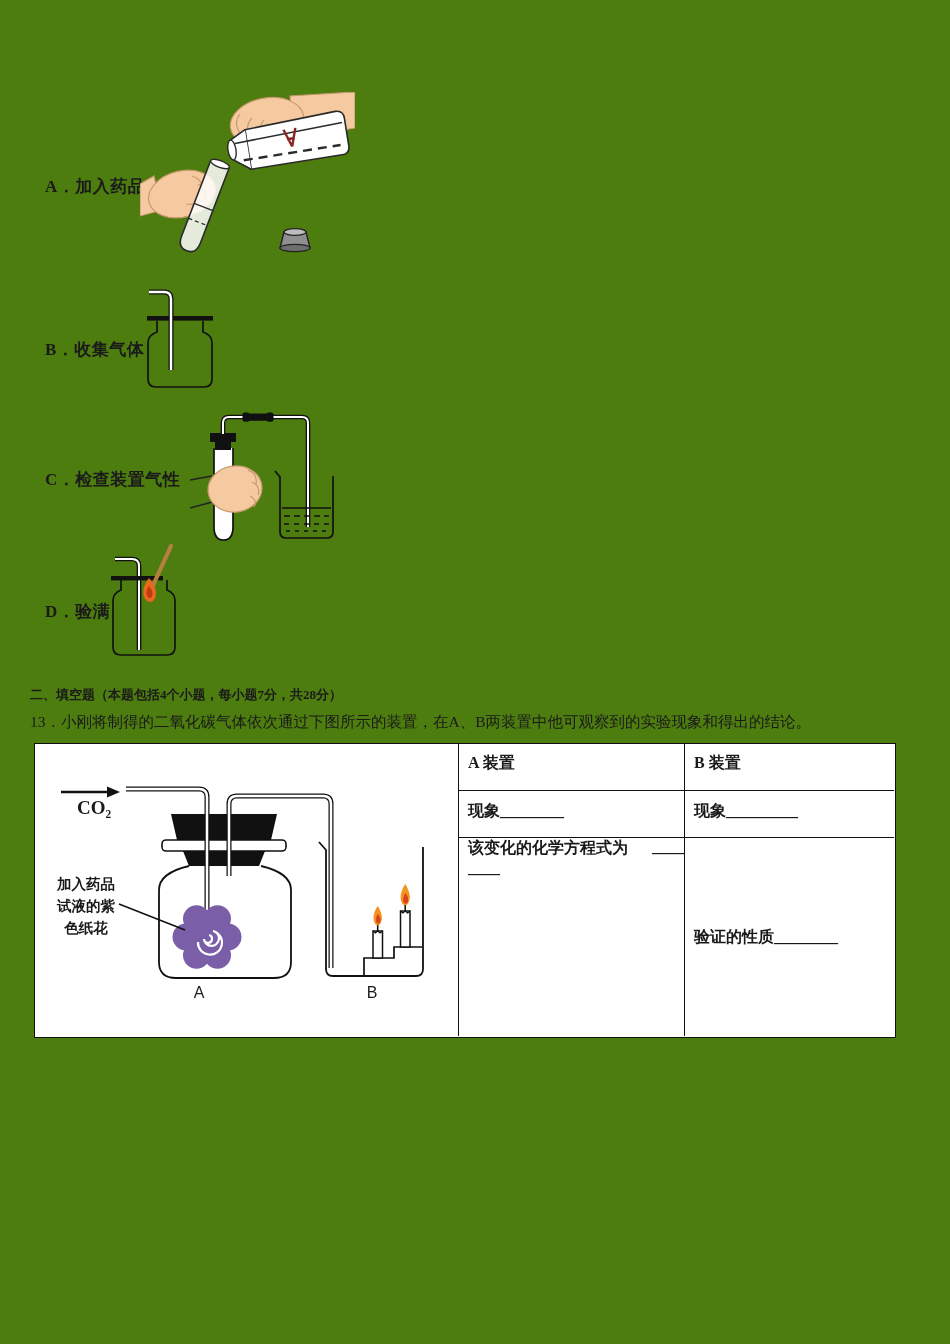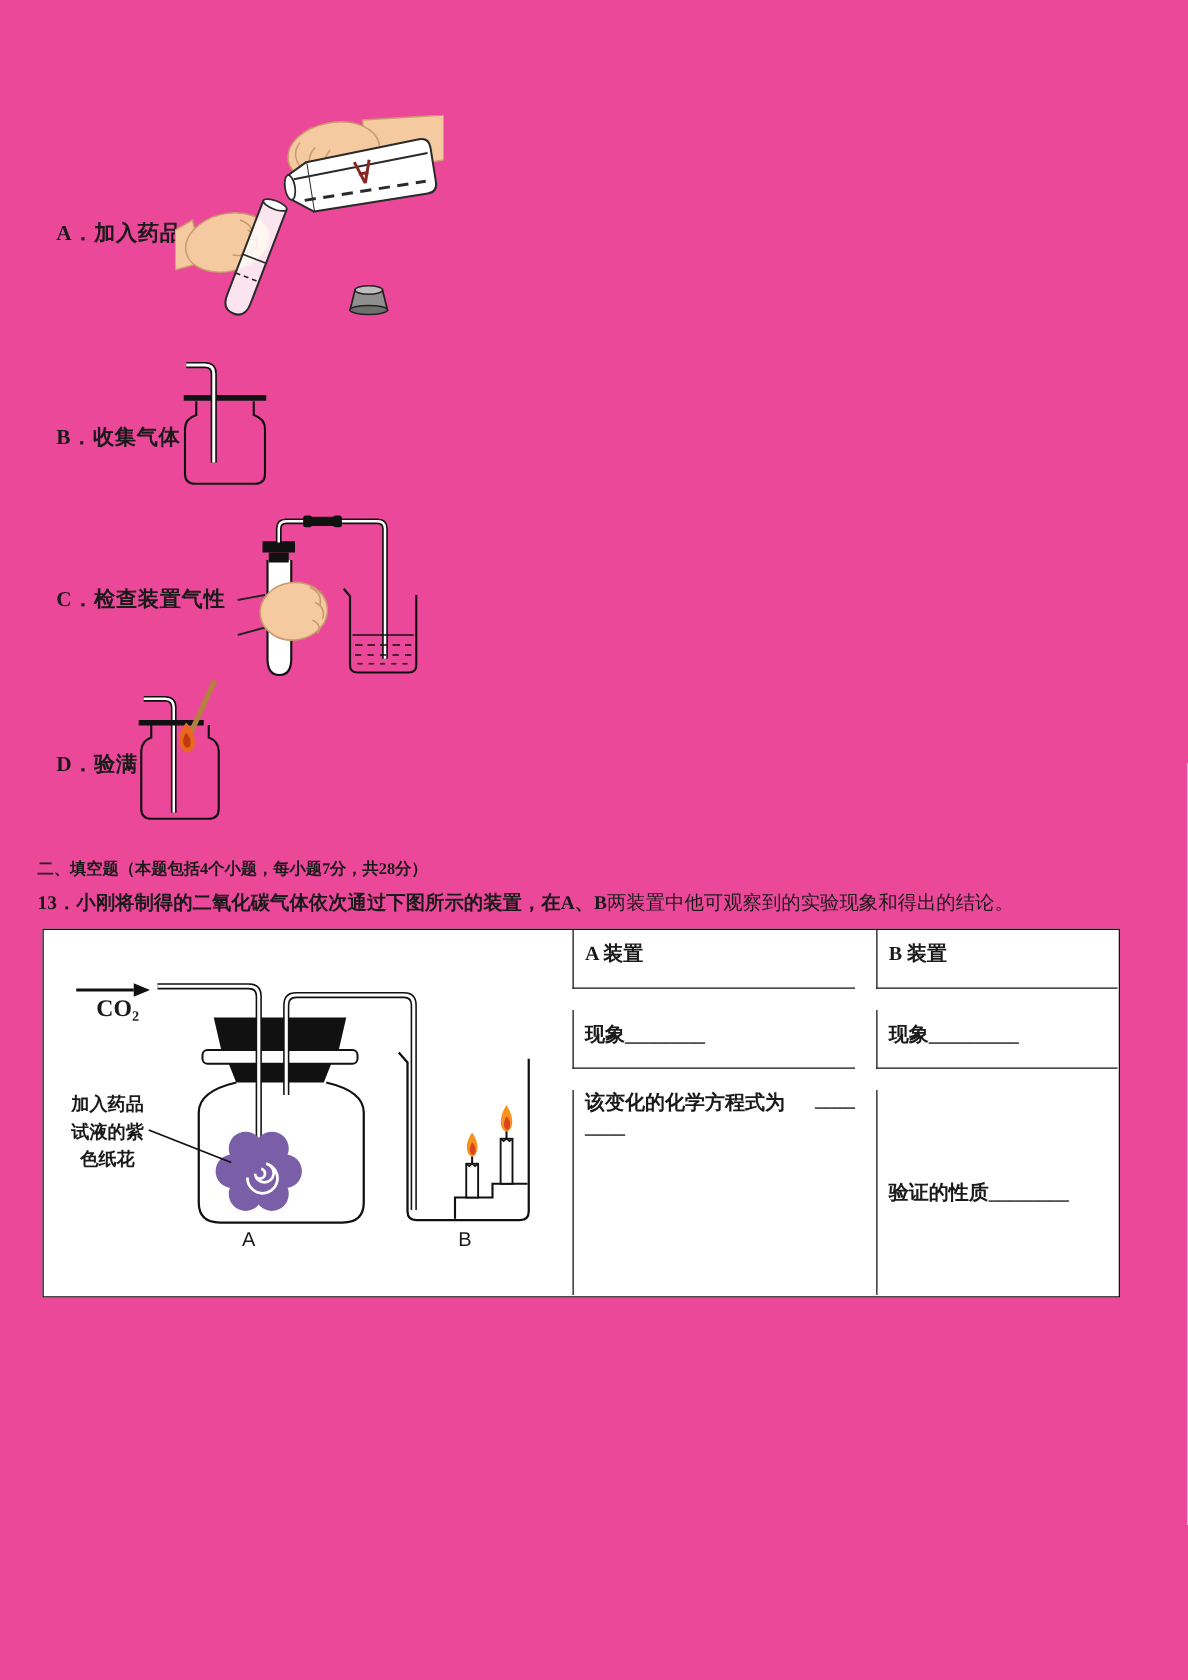--- a/index.html
+++ b/index.html
@@ -1,38 +1,38 @@
 <!DOCTYPE html>
 <html><head>
 <meta charset="utf-8">
 <style>
   html,body{margin:0;padding:0;background:#ffffff;}
   #page{
-    position:relative;width:950px;height:1344px;background:#ec4899;overflow:hidden;
+    position:relative;width:950px;height:1344px;background:#4d7c0f;overflow:hidden;
     font-family:"Liberation Serif","DejaVu Serif",serif;color:#1a1a1a;
   }
   .abs{position:absolute;}
   .opt-label{font-size:17px;font-weight:bold;white-space:nowrap;letter-spacing:0.5px;}
   .sec-head{font-size:13px;font-weight:bold;white-space:nowrap;}
   .q-line{font-size:15.5px;white-space:nowrap;}
-  .q-line .b{font-weight:bold;}
+  .q-line .b{font-weight:normal;}
   .q14{font-size:16.5px;font-weight:bold;white-space:nowrap;}
   #figure-box{
     position:absolute;left:34px;top:743px;width:862px;height:295px;
     border:1.6px solid #111;box-sizing:border-box;background:#fff;
   }
   #fig13-svg{position:absolute;left:0;top:0;}
   .fig-txt{position:absolute;font-weight:bold;}
   #co2-label{left:42px;top:13px;font-size:19px;margin-top:40px;}
   #flower-label{left:12px;top:129px;width:78px;text-align:center;font-size:14.5px;line-height:22px;font-weight:bold;}
   #dev-a-label{left:148px;top:240px;width:32px;text-align:center;font-size:16px;font-weight:normal;font-family:"Liberation Sans","DejaVu Sans",sans-serif;}
   #dev-b-label{left:321px;top:240px;width:32px;text-align:center;font-size:16px;font-weight:normal;font-family:"Liberation Sans","DejaVu Sans",sans-serif;}
   #q13-table{
     position:absolute;left:423px;top:0;width:436px;height:292px;
-    display:grid;grid-template-columns:226px 1fr;grid-template-rows:47px 47px 1fr;gap:17px;
+    display:grid;grid-template-columns:226px 1fr;grid-template-rows:47px 47px 1fr;
   }
   #q13-table .cell{
     border-left:1.6px solid #111;box-sizing:border-box;
     font-size:16px;font-weight:bold;padding-left:9px;
   }
   #q13-table .cell.rowline{border-bottom:1.6px solid #111;}
   #q13-table .cell.hdr{padding-top:9px;}
   #q13-table .cell.phen{padding-top:10px;}
   #q13-table .cell.big-a{display:flex;flex-direction:row;justify-content:center;gap:16px;}
   #q13-table .cell.big-b{display:flex;align-items:center;}

